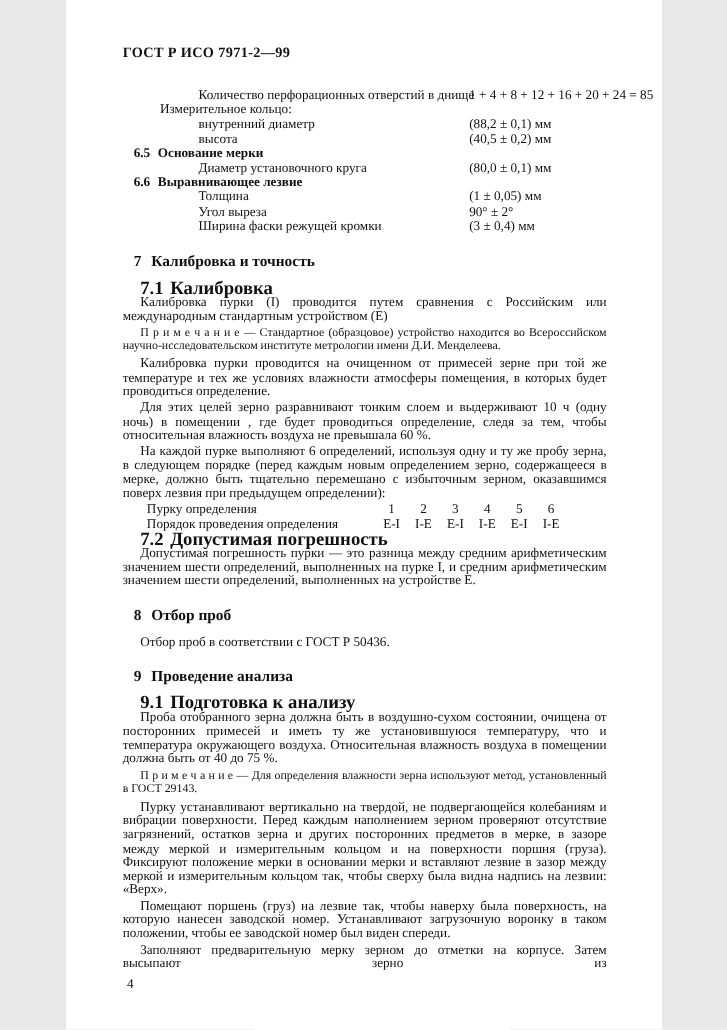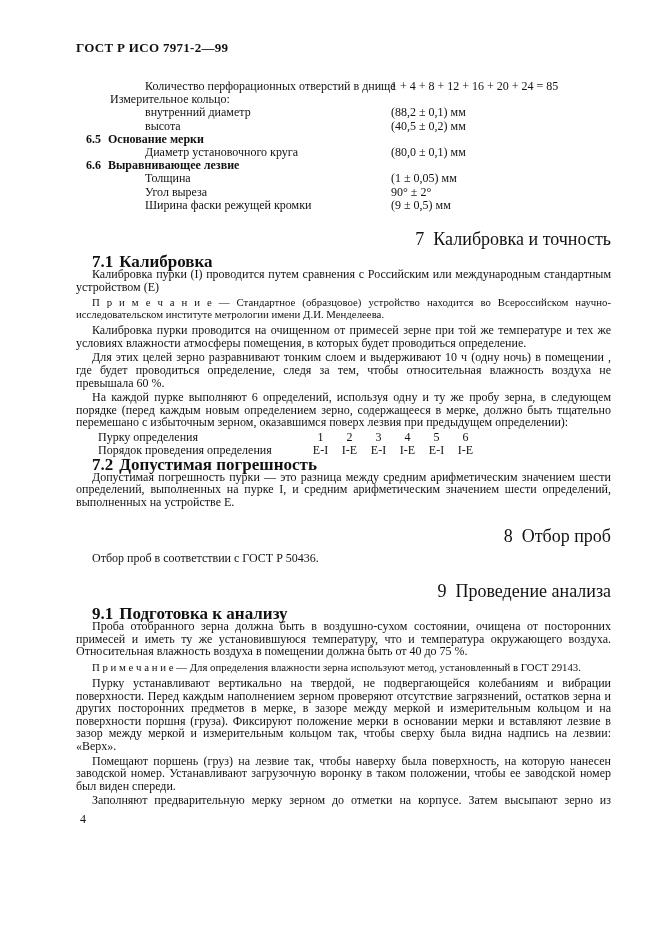--- a/index.html
+++ b/index.html
@@ -1,24 +1,24 @@
 <!DOCTYPE html>
 <html lang="ru"><head>
 <meta charset="utf-8">
 <style>
   html, body { margin: 0; padding: 0; background: #e8e8e8; }
   .page {
     position: relative;
-    width: 661px;
+    width: 542px;
     height: 936px;
     margin: 0 auto;
     background: #ffffff;
     color: #111111;
     box-sizing: border-box;
-    padding: 40px 50px 0 76px;
+    padding: 40px 50px 0 52px;
     font-family: "Liberation Serif", "DejaVu Serif", serif;
     font-size: 12px;
     overflow: hidden;
   }
   .running-header {
     font-weight: bold;
     font-size: 13px;
     letter-spacing: 0.3px;
   }
   
@@ -29,21 +29,21 @@
   .indent-group{ padding-left: 34px; }
   .indent-sub  { padding-left: 69px; }
   .spec-num { display: inline-block; margin-right: 7px; }
   .spec-value {
     position: absolute;
     left: 315px;
     top: 0;
     white-space: nowrap;
   }
   
-  .h2 { font-weight: normal; font-size: 18px; line-height: 18px; margin: 18px 0 7px 10px; text-align: right; }
+  .h2 { font-weight: bold; font-size: 14px; line-height: 18px; margin: 18px 0 7px 10px; }
   .h2 .num { display: inline-block; margin-right: 9px; }
   .h3 { font-weight: bold; font-size: 17px; line-height: 13px; margin: 0 0 0 16px; }
   .h3 .num { display: inline-block; margin-right: 6px; }
   
   .para {
     margin: 0 0 2px 0;
     text-indent: 16px;
     text-align: justify;
     line-height: 12.6px;
   }
@@ -99,21 +99,21 @@
     <div class="spec-row">
       <span class="lbl indent-sub">Толщина</span>
       <span class="spec-value">(1 ± 0,05) мм</span>
     </div>
     <div class="spec-row">
       <span class="lbl indent-sub">Угол выреза</span>
       <span class="spec-value">90° ±  2°</span>
     </div>
     <div class="spec-row">
       <span class="lbl indent-sub">Ширина фаски режущей кромки</span>
-      <span class="spec-value">(9 ± 0,5) мм</span>
+      <span class="spec-value">(3 ± 0,4) мм</span>
     </div>
   </div>
 
   <div class="h2">
     <span class="num">7</span><span>Калибровка и точность</span>
   </div>
 
   <div class="h3">
     <span class="num">7.1</span><span>Калибровка</span>
   </div>

